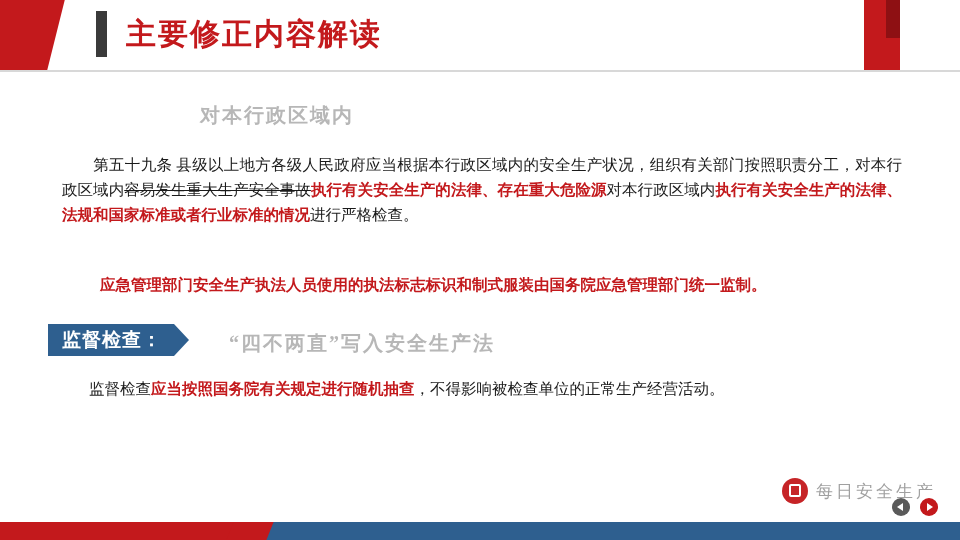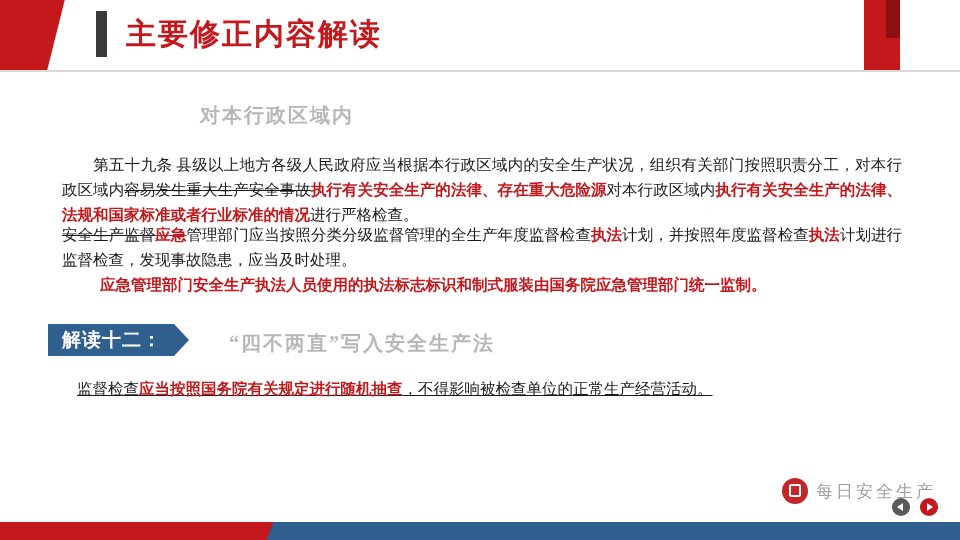--- a/index.html
+++ b/index.html
@@ -229,35 +229,32 @@
     <div class="header-red-right2"></div>
   </div>
   <div class="header-underline"></div>
 
   <div class="chip-title" style="left:200px; top:102px;">对本行政区域内</div>
 
   <div class="para" style="left:62px; top:152px; width:840px;">
     <span class="indent"></span><span>第五十九条  县级以上地方各级人民政府应当根据本行政区域内的安全生产状况，组织有关部门按照职责分工，对本行政区域内</span><span class="strike">容易发生重大生产安全事故</span><b class="red">执行有关安全生产的法律、存在重大危险源</b><span>对本行政区域内</span><b class="red">执行有关安全生产的法律、法规和国家标准或者行业标准的情况</b><span>进行严格检查。</span>
   </div>
 
-  <div class="para" style="left:62px; top:222px; width:840px;">
-    <span class="strike">安全生产监督</span><span class="strike-red">应急</span><span>管理部门应当按照分类分级监督管理的全生产年度监督检查</span><b class="red">执法</b><span>计划，并按照年度监督检查</span><b class="red">执法</b><span>计划进行监督检查，发现事故隐患，应当及时处理。</span>
-  </div>
 
   <div class="para" style="left:100px; top:272px; width:800px;">
     <b class="red">应急管理部门安全生产执法人员使用的执法标志标识和制式服装由国务院应急管理部门统一监制。</b>
   </div>
 
   <div class="chip" style="left:48px; top:324px;">
-    <span>解读十二：</span>
+    <span>监督检查：</span>
     <span class="chip-arrow"></span>
   </div>
   <div class="chip-title" style="left:229px; top:330px;">“四不两直”写入安全生产法</div>
 
-  <div class="para" style="left:46px; top:376px; width:840px;text-decoration:underline;">
+  <div class="para" style="left:58px; top:376px; width:840px;">
     <span class="indent"></span><span>监督检查</span><b class="red">应当按照国务院有关规定进行随机抽查</b><span>，不得影响被检查单位的正常生产经营活动。</span>
   </div>
 
   <div class="wm">
     <div class="wm-logo"></div>
     <div class="wm-text">每日安全生产</div>
   </div>
 
   <div class="nav">
     <div class="nav-btn prev"></div>

